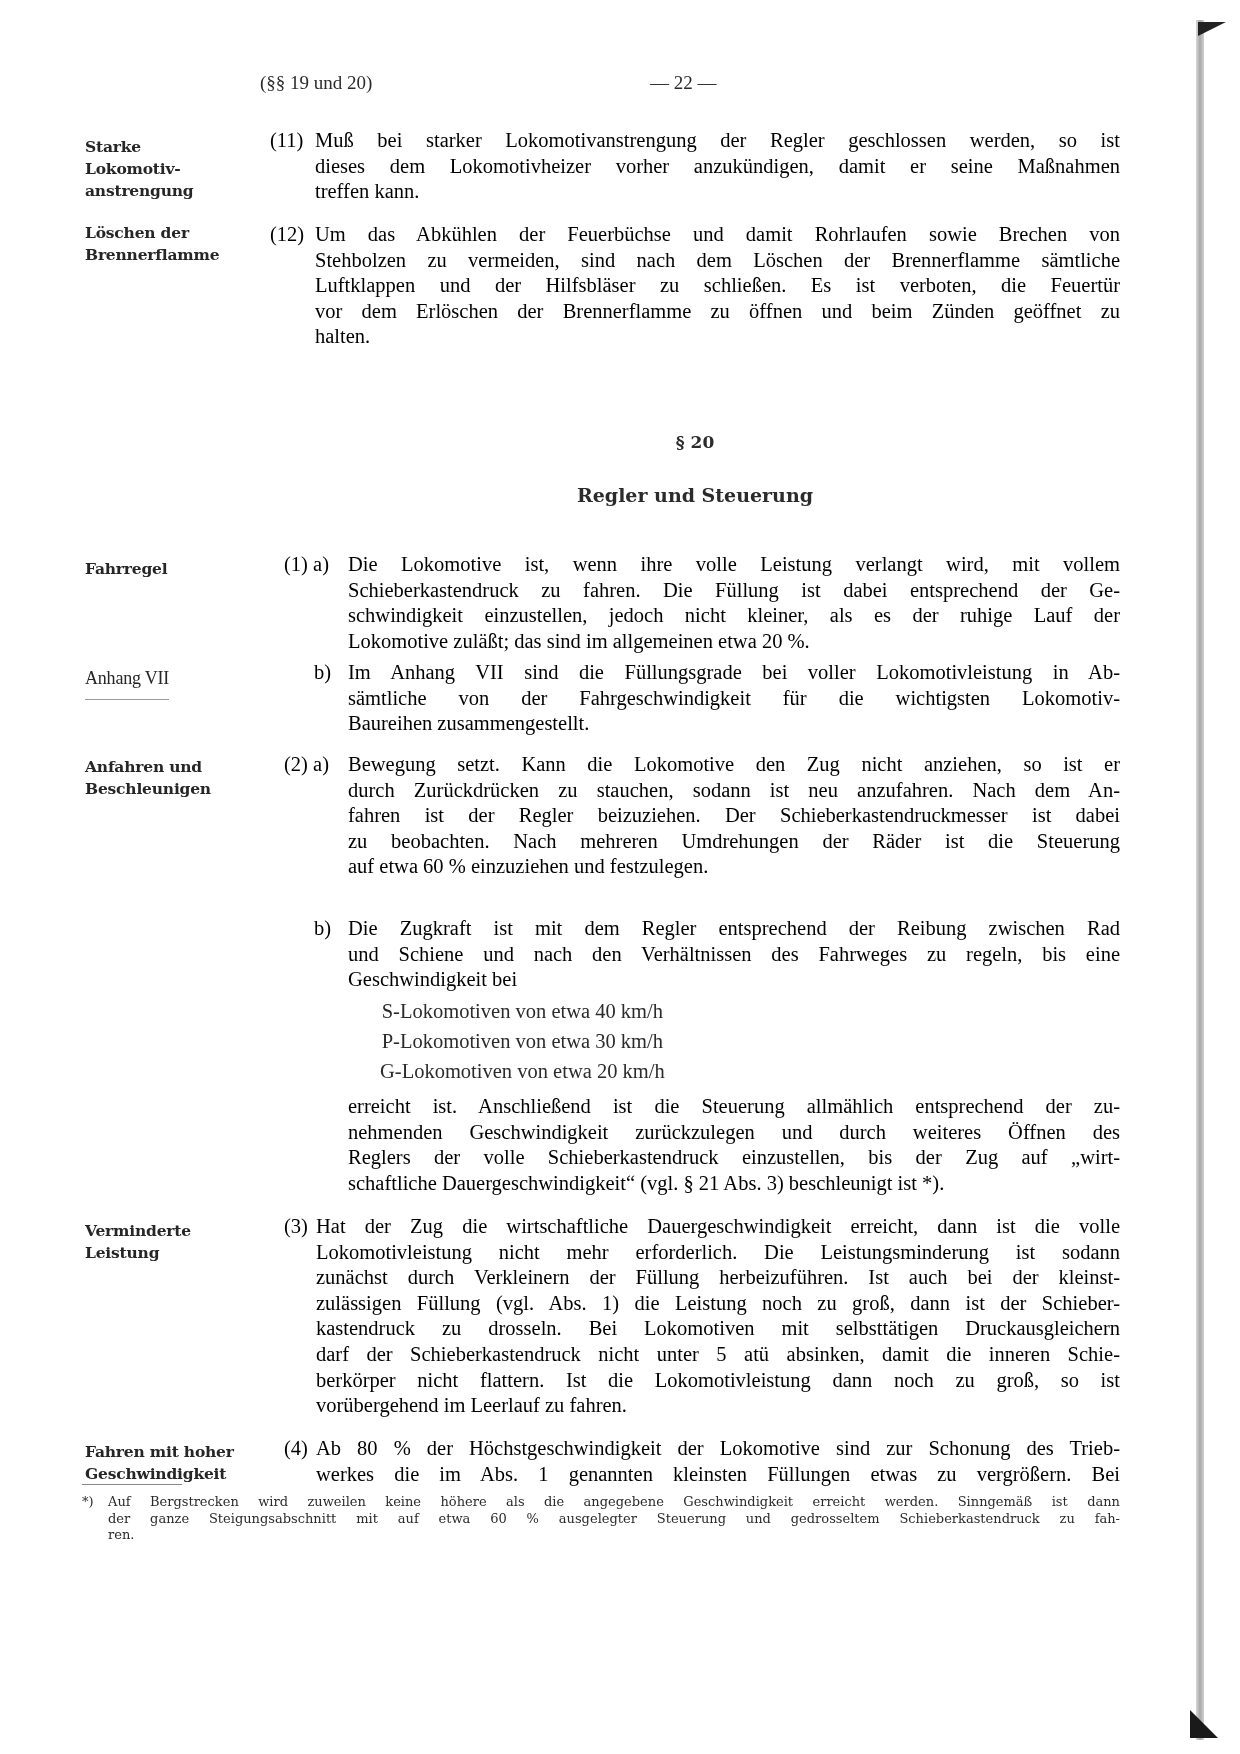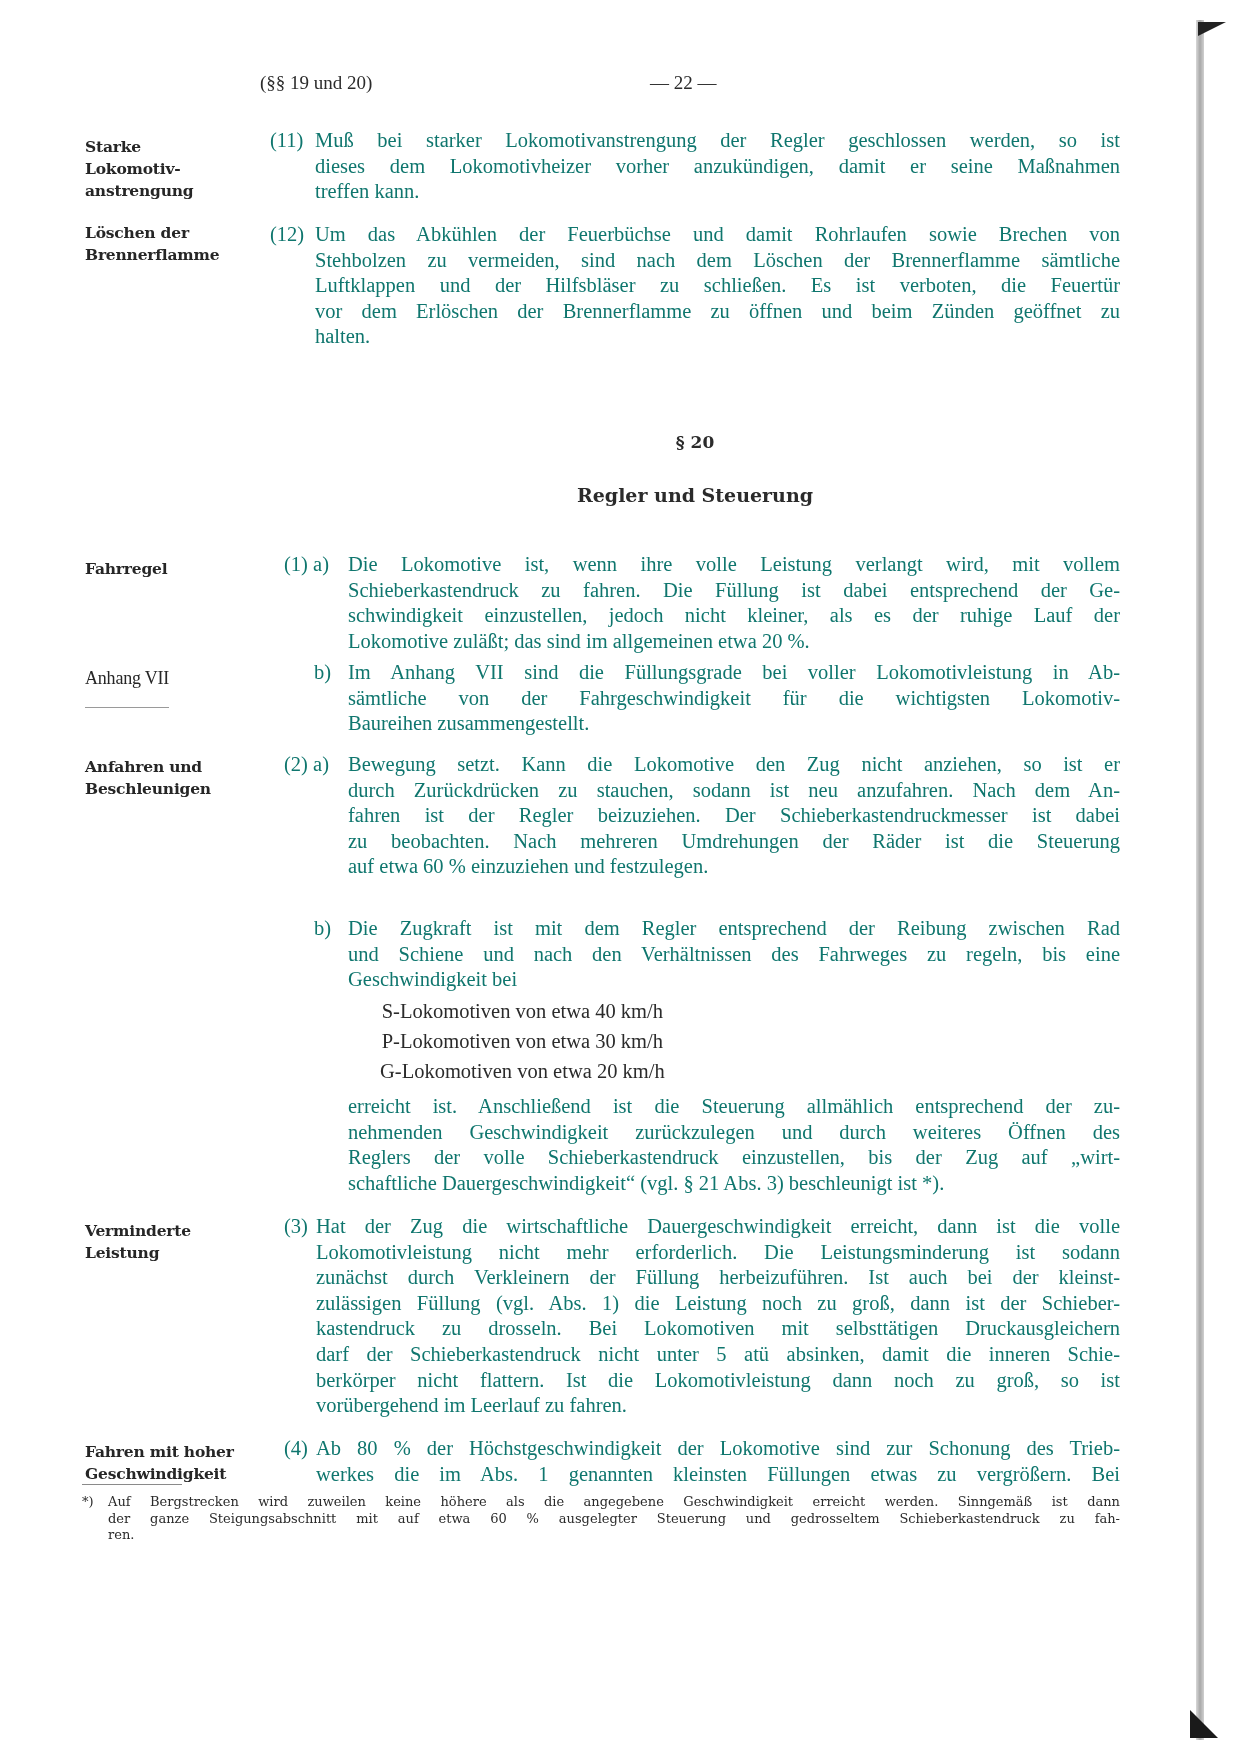--- a/index.html
+++ b/index.html
@@ -11,25 +11,25 @@
     .page { position: absolute; left: 0; top: 0; width: 1240px; height: 1754px; }
     .header-sections { position: absolute; left: 260px; top: 72px; font-size: 19px; font-family: "Liberation Serif", serif; }
     .header-page { position: absolute; left: 650px; top: 72px; font-size: 19px; font-family: "Liberation Serif", serif; }
 
     .margin-note {
       position: absolute; left: 85px; width: 180px;
       font-family: "DejaVu Serif", serif; font-weight: bold; font-size: 15.5px; line-height: 22px; color: #262626;
       letter-spacing: -0.2px;
     }
     .margin-note.plain { font-weight: normal; }
-    .margin-note .underline { display: inline-block; border-bottom: 1.5px solid #9a9a9a; padding-bottom: 18px; }
+    .margin-note .underline { display: inline-block; border-bottom: 1.5px solid #9a9a9a; padding-bottom: 10px; }
 
     .para {
       position: absolute; font-family: "Liberation Serif", serif; font-size: 20.5px; line-height: 25.6px;
-      text-align: justify; color: #0f766e;
+      text-align: justify; color: #000000;
     }
     .para .num { position: absolute; left: 0; top: 0; }
     .para .body { display: block; }
     .line { display: block; text-align: justify; text-align-last: justify; white-space: nowrap; }
     .line.last { text-align-last: left; }
 
     .section-no { position: absolute; left: 0; width: 1390px; top: 432px; text-align: center; font-family: "DejaVu Serif", serif; font-weight: bold; font-size: 17px; }
     .section-title { position: absolute; left: 0; width: 1390px; top: 484px; text-align: center; font-family: "DejaVu Serif", serif; font-weight: bold; font-size: 19px; }
 
     .speed-list { position: absolute; left: 380px; font-family: "Liberation Serif", serif; font-size: 20.5px; line-height: 30px; }

